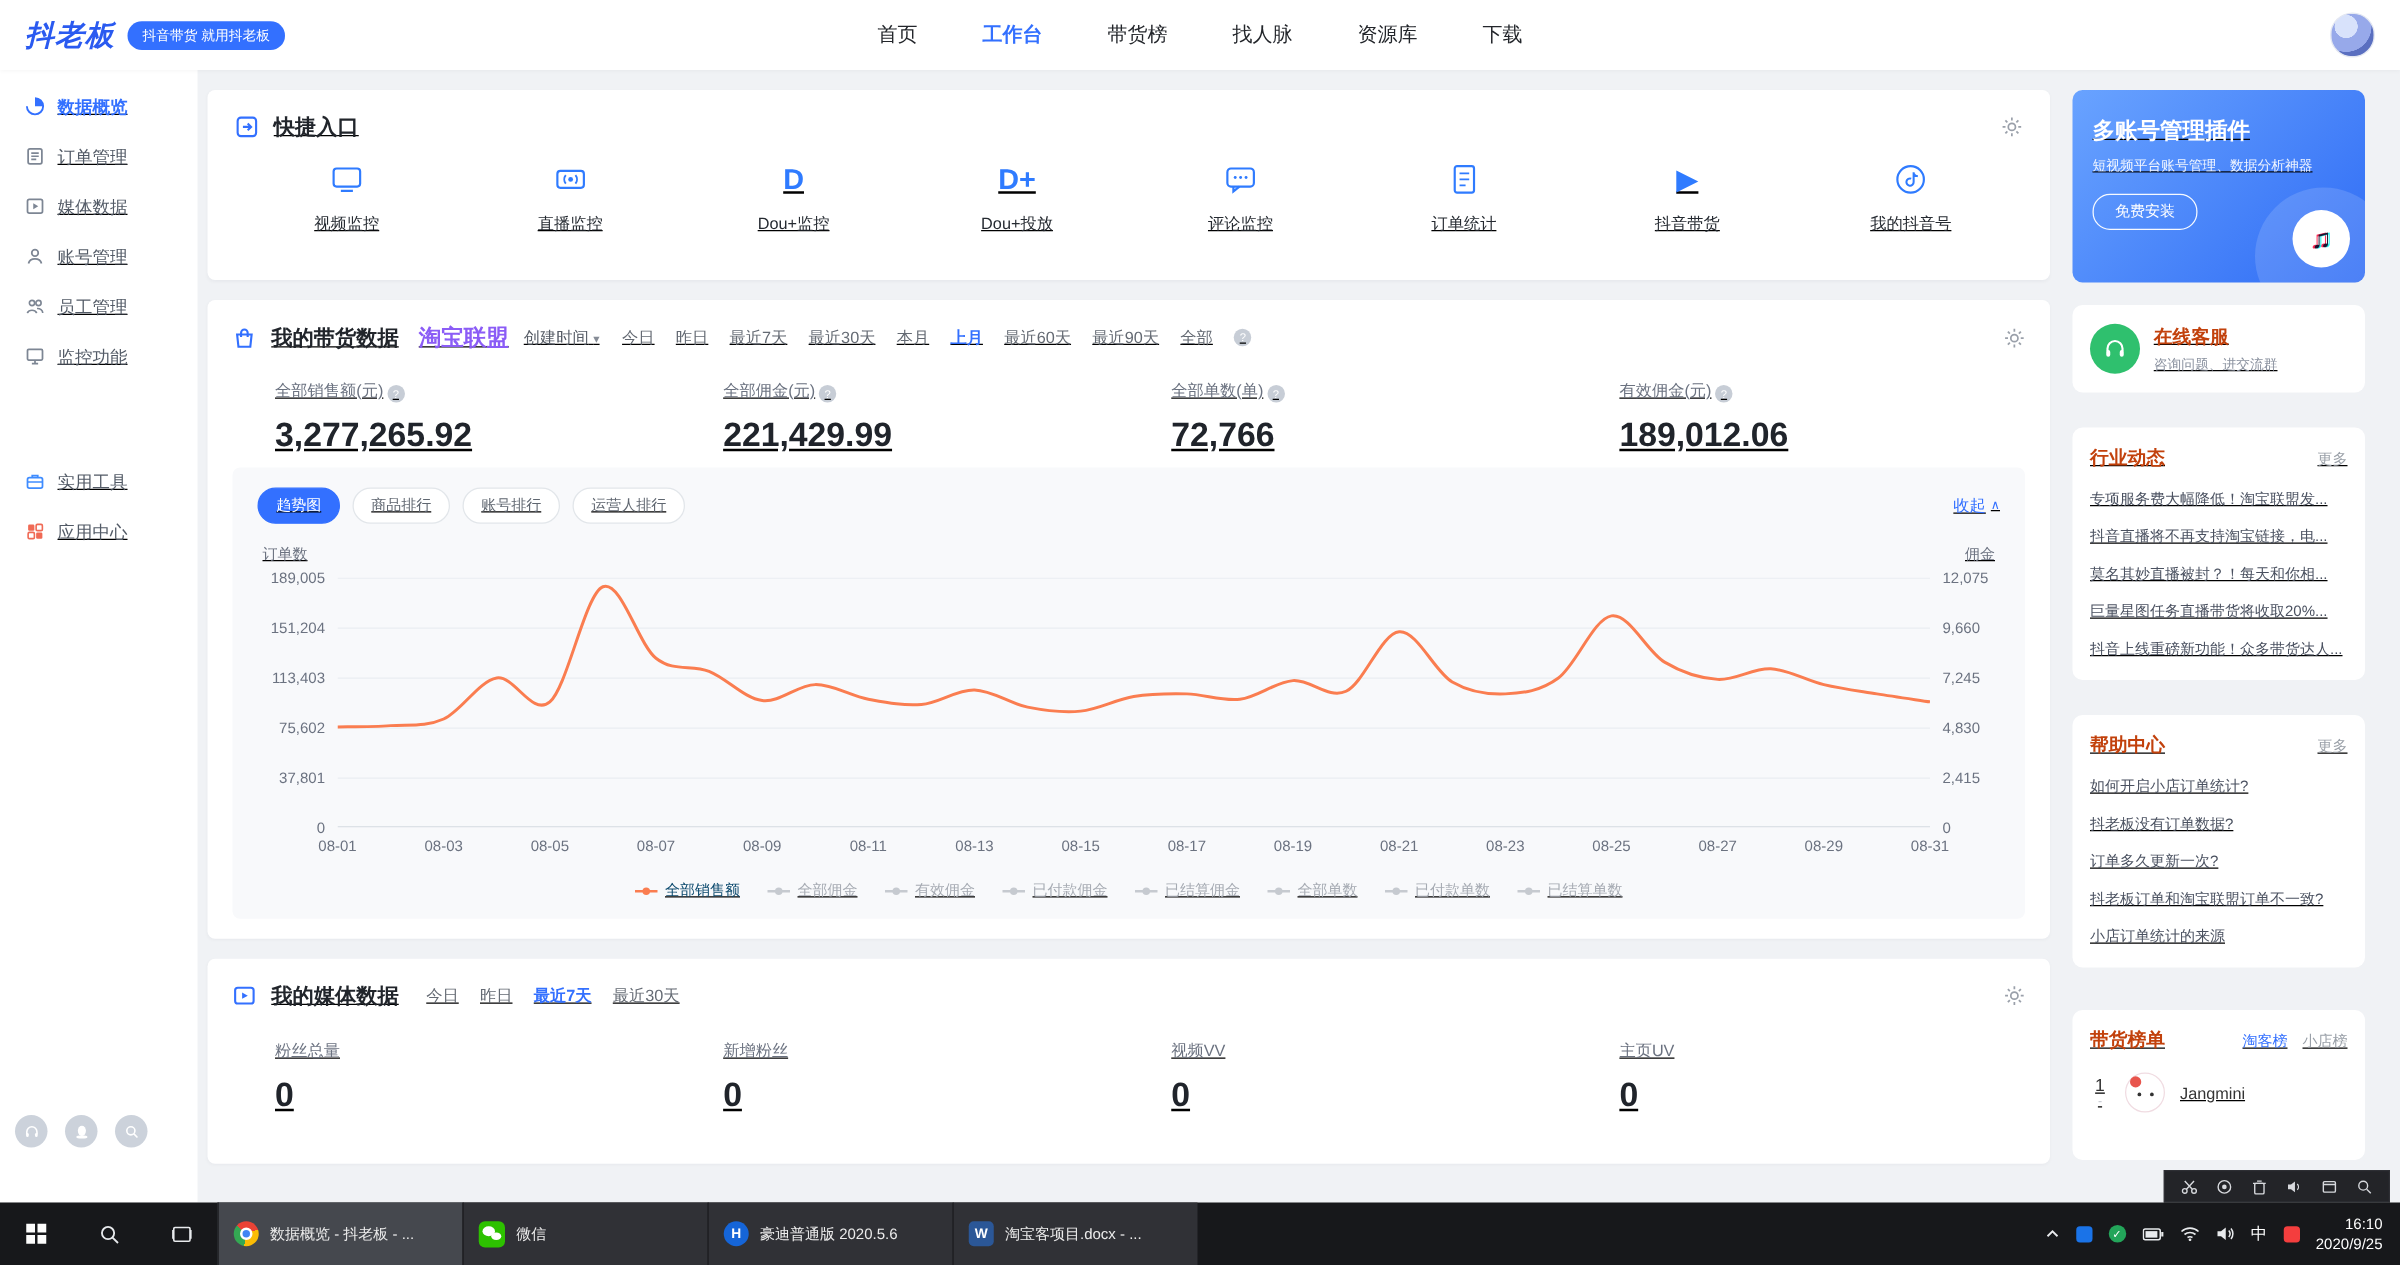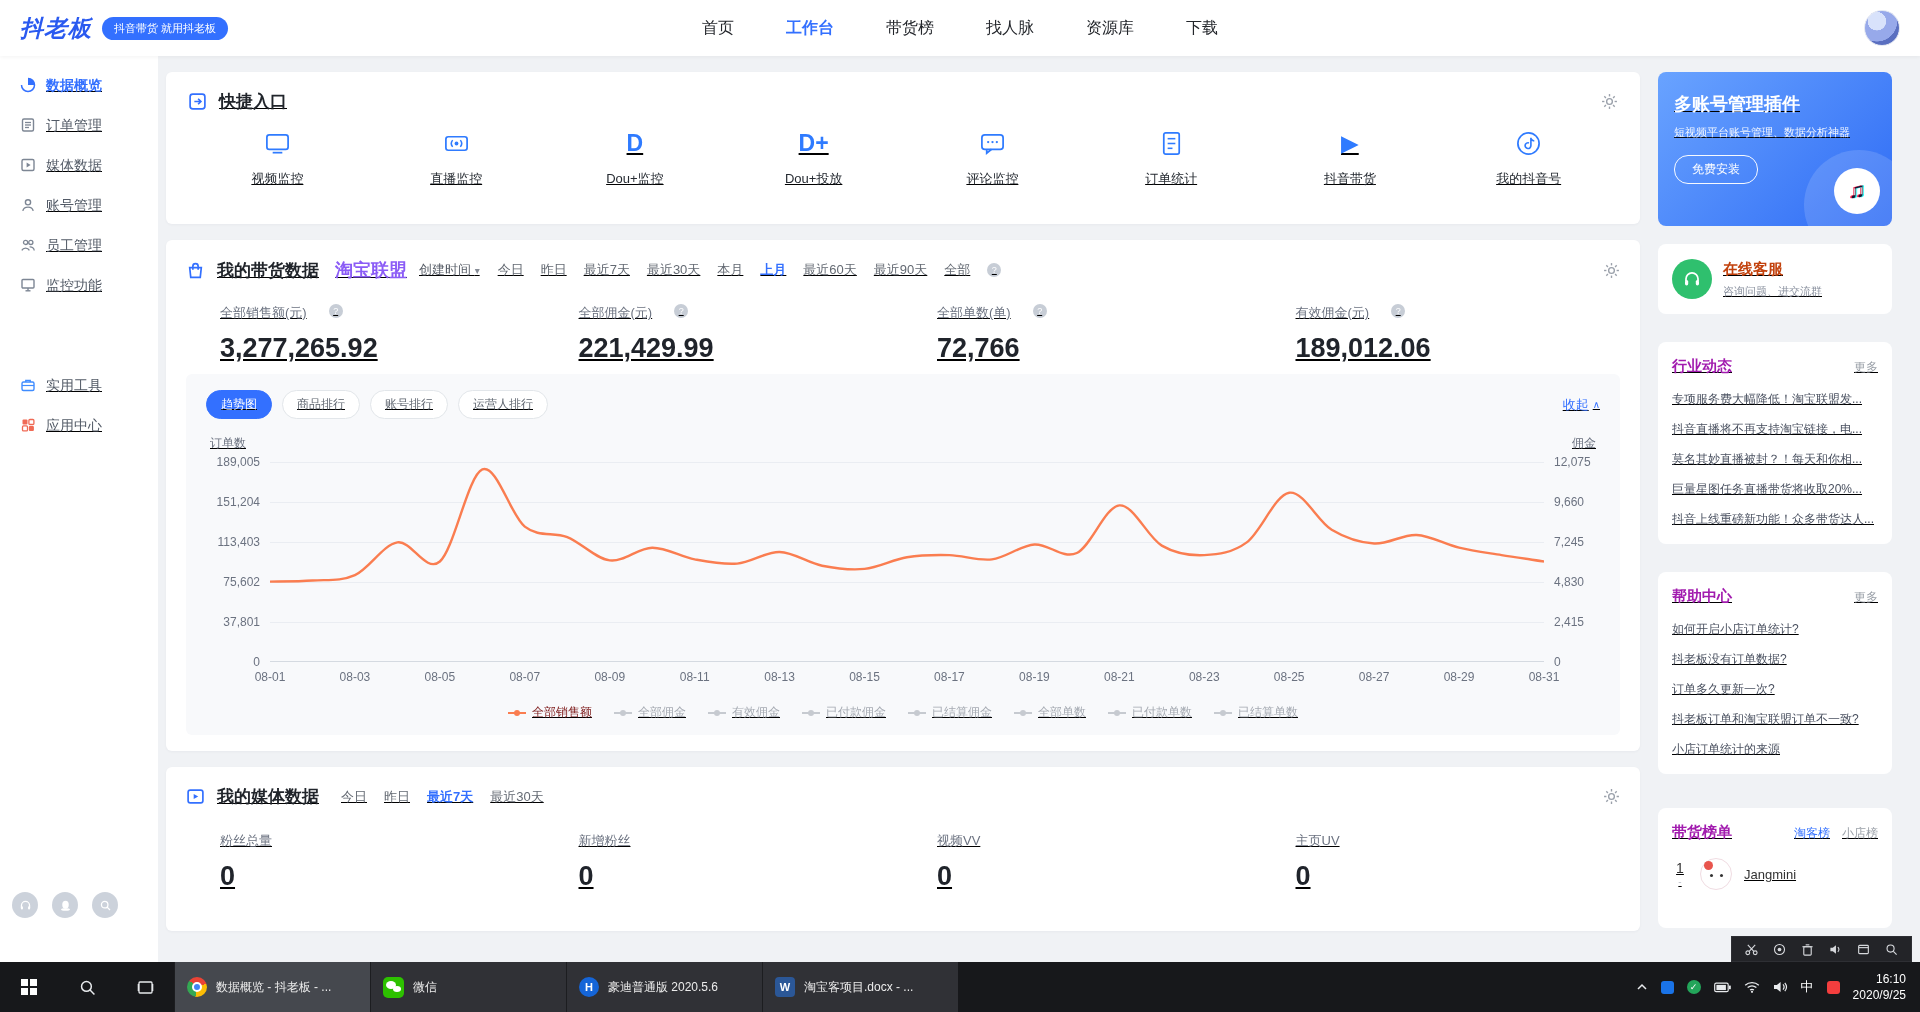--- a/index.html
+++ b/index.html
@@ -58,21 +58,21 @@
   .sales-card { margin-top:16px; padding:18px 20px 16px; }
   .src-tab { font-size:18px; color:#8b5cf6; font-weight:600; cursor:pointer; white-space:nowrap; }
   .drop { font-size:13px; color:#565c66; cursor:pointer; white-space:nowrap; }
   .caret { font-size:10px; color:#868c96; }
   .filters { display:flex; gap:17px; margin-left:6px; align-items:center; }
   .flt { font-size:13px; color:#646a73; cursor:pointer; white-space:nowrap; }
   .flt.active { color:#3370ff; font-weight:700; }
   .help-dot { width:14px; height:14px; border-radius:50%; background:#c7cdd6; color:#fff; font-size:9px; display:inline-flex; align-items:center; justify-content:center; cursor:pointer; flex-shrink:0; }
   .stats { display:grid; grid-template-columns:repeat(4,1fr); margin:22px 0 8px; }
   .stat { padding-left:34px; }
-  .stat-label { font-size:13px; color:#6b7280; display:flex; align-items:flex-start; gap:22px; }
+  .stat-label { font-size:13px; color:#6b7280; display:flex; align-items:flex-end; gap:3px; }
   .stat-value { font-size:27px; font-weight:700; color:#20242b; margin-top:11px; }
 
   
   .chart-panel { background:#f8f9fb; border-radius:6px; padding:16px 20px 14px; margin-top:10px; }
   .ptabs { display:flex; gap:10px; align-items:center; }
   .pill { font-size:12px; padding:5px 14px; border-radius:15px; border:1px solid #e2e6ea; background:#fff; color:#5f6670; cursor:pointer; white-space:nowrap; }
   .pill.active { background:#3370ff; color:#fff; border-color:#3370ff; }
   .collapse { margin-left:auto; color:#3370ff; font-size:13px; cursor:pointer; display:flex; align-items:center; gap:4px;text-align:right; }
   .collapse .up { font-size:10px; }
   .atitles { display:flex; justify-content:space-between; font-size:12px; color:#6b7280; margin:16px 4px 10px; }
@@ -90,42 +90,42 @@
   .xaxis span:nth-child(1){left:0%;} .xaxis span:nth-child(2){left:6.667%;} .xaxis span:nth-child(3){left:13.333%;}
   .xaxis span:nth-child(4){left:20%;} .xaxis span:nth-child(5){left:26.667%;} .xaxis span:nth-child(6){left:33.333%;}
   .xaxis span:nth-child(7){left:40%;} .xaxis span:nth-child(8){left:46.667%;} .xaxis span:nth-child(9){left:53.333%;}
   .xaxis span:nth-child(10){left:60%;} .xaxis span:nth-child(11){left:66.667%;} .xaxis span:nth-child(12){left:73.333%;}
   .xaxis span:nth-child(13){left:80%;} .xaxis span:nth-child(14){left:86.667%;} .xaxis span:nth-child(15){left:93.333%;}
   .xaxis span:nth-child(16){left:100%;}
   .legend { display:flex; justify-content:center; gap:22px; margin-top:16px; font-size:12px; color:#a6abb3; flex-wrap:nowrap; }
   .lg { display:flex; align-items:center; gap:6px; cursor:pointer; white-space:nowrap; }
   .lg .mk { width:18px; height:2px; background:#c6cad0; position:relative; }
   .lg .mk::after { content:""; position:absolute; left:6px; top:-2px; width:6px; height:6px; border-radius:3px; background:inherit; }
-  .lg.active { color:#7f1d1d; }
+  .lg.active { color:#0c4a6e; }
   .lg.active .mk { background:#fa7d50; }
 
   
   .media-card { margin-top:16px; padding:18px 20px; height:164px; overflow:hidden; }
   .media-card .stats { margin-top:24px; }
 
   
   .promo { height:154px; border-radius:8px; background:linear-gradient(135deg,#69a3ff,#2f6cf5); padding:20px 16px; color:#fff; position:relative; overflow:hidden; }
   .promo::before { content:""; position:absolute; width:110px; height:110px; border-radius:50%; background:rgba(255,255,255,.14); right:-22px; bottom:-34px; }
   .promo-title { font-size:18px; font-weight:700; }
   .promo-sub { font-size:11px; margin-top:9px; opacity:.92; }
   .promo-btn { margin-top:15px; display:inline-block; border:1px solid rgba(255,255,255,.95); border-radius:14px; padding:5px 17px; font-size:12px; cursor:pointer; }
   .dy-badge { position:absolute; right:12px; bottom:12px; width:46px; height:46px; border-radius:50%; background:#fff; display:flex; align-items:center; justify-content:center; font-size:22px; color:#1b1230; text-shadow:1.5px 0 0 #25f4ee,-1.5px 0 0 #fe2c55; }
   .svc-card { margin-top:18px; background:#fff; border-radius:8px; padding:15px 14px; display:flex; align-items:center; gap:11px; cursor:pointer; }
   .svc-ic { width:40px; height:40px; border-radius:50%; background:#2fc06e; display:flex; align-items:center; justify-content:center; flex-shrink:0; }
   .svc-ic svg { width:20px; height:20px; }
   .svc-title { font-size:15px; font-weight:700; color:#c2410c; }
   .svc-sub { font-size:11px; color:#8a919f; margin-top:5px; }
   .panel-card { margin-top:28px; background:#fff; border-radius:8px; padding:15px 14px 10px; }
   .panel-head { display:flex; justify-content:space-between; align-items:baseline; }
-  .panel-title { font-size:15px; font-weight:700; color:#a21caf; }
+  .panel-title { font-size:15px; font-weight:700; color:#c2410c; }
   .more { font-size:12px; color:#9aa0a8; cursor:pointer; }
   .plist { list-style:none; margin-top:8px; }
   .plist li { font-size:12px; color:#4a5160; line-height:30px; white-space:nowrap; overflow:hidden; text-overflow:ellipsis; cursor:pointer; }
   .rank-card { margin-top:34px; background:#fff; border-radius:8px; padding:15px 14px; height:120px; overflow:hidden; }
   .rk-tabs { display:flex; gap:12px; font-size:12px; align-items:baseline; }
   .rk-tab { color:#9aa0a8; cursor:pointer; }
   .rk-tab.active { color:#3370ff; }
   .rk-row { display:flex; align-items:center; gap:12px; margin-top:16px; cursor:pointer; }
   .rk-num { width:16px; text-align:center; font-size:14px; color:#333; line-height:1.1; }
   .rk-chg { display:block; font-size:10px; color:#c0c4cc; }

